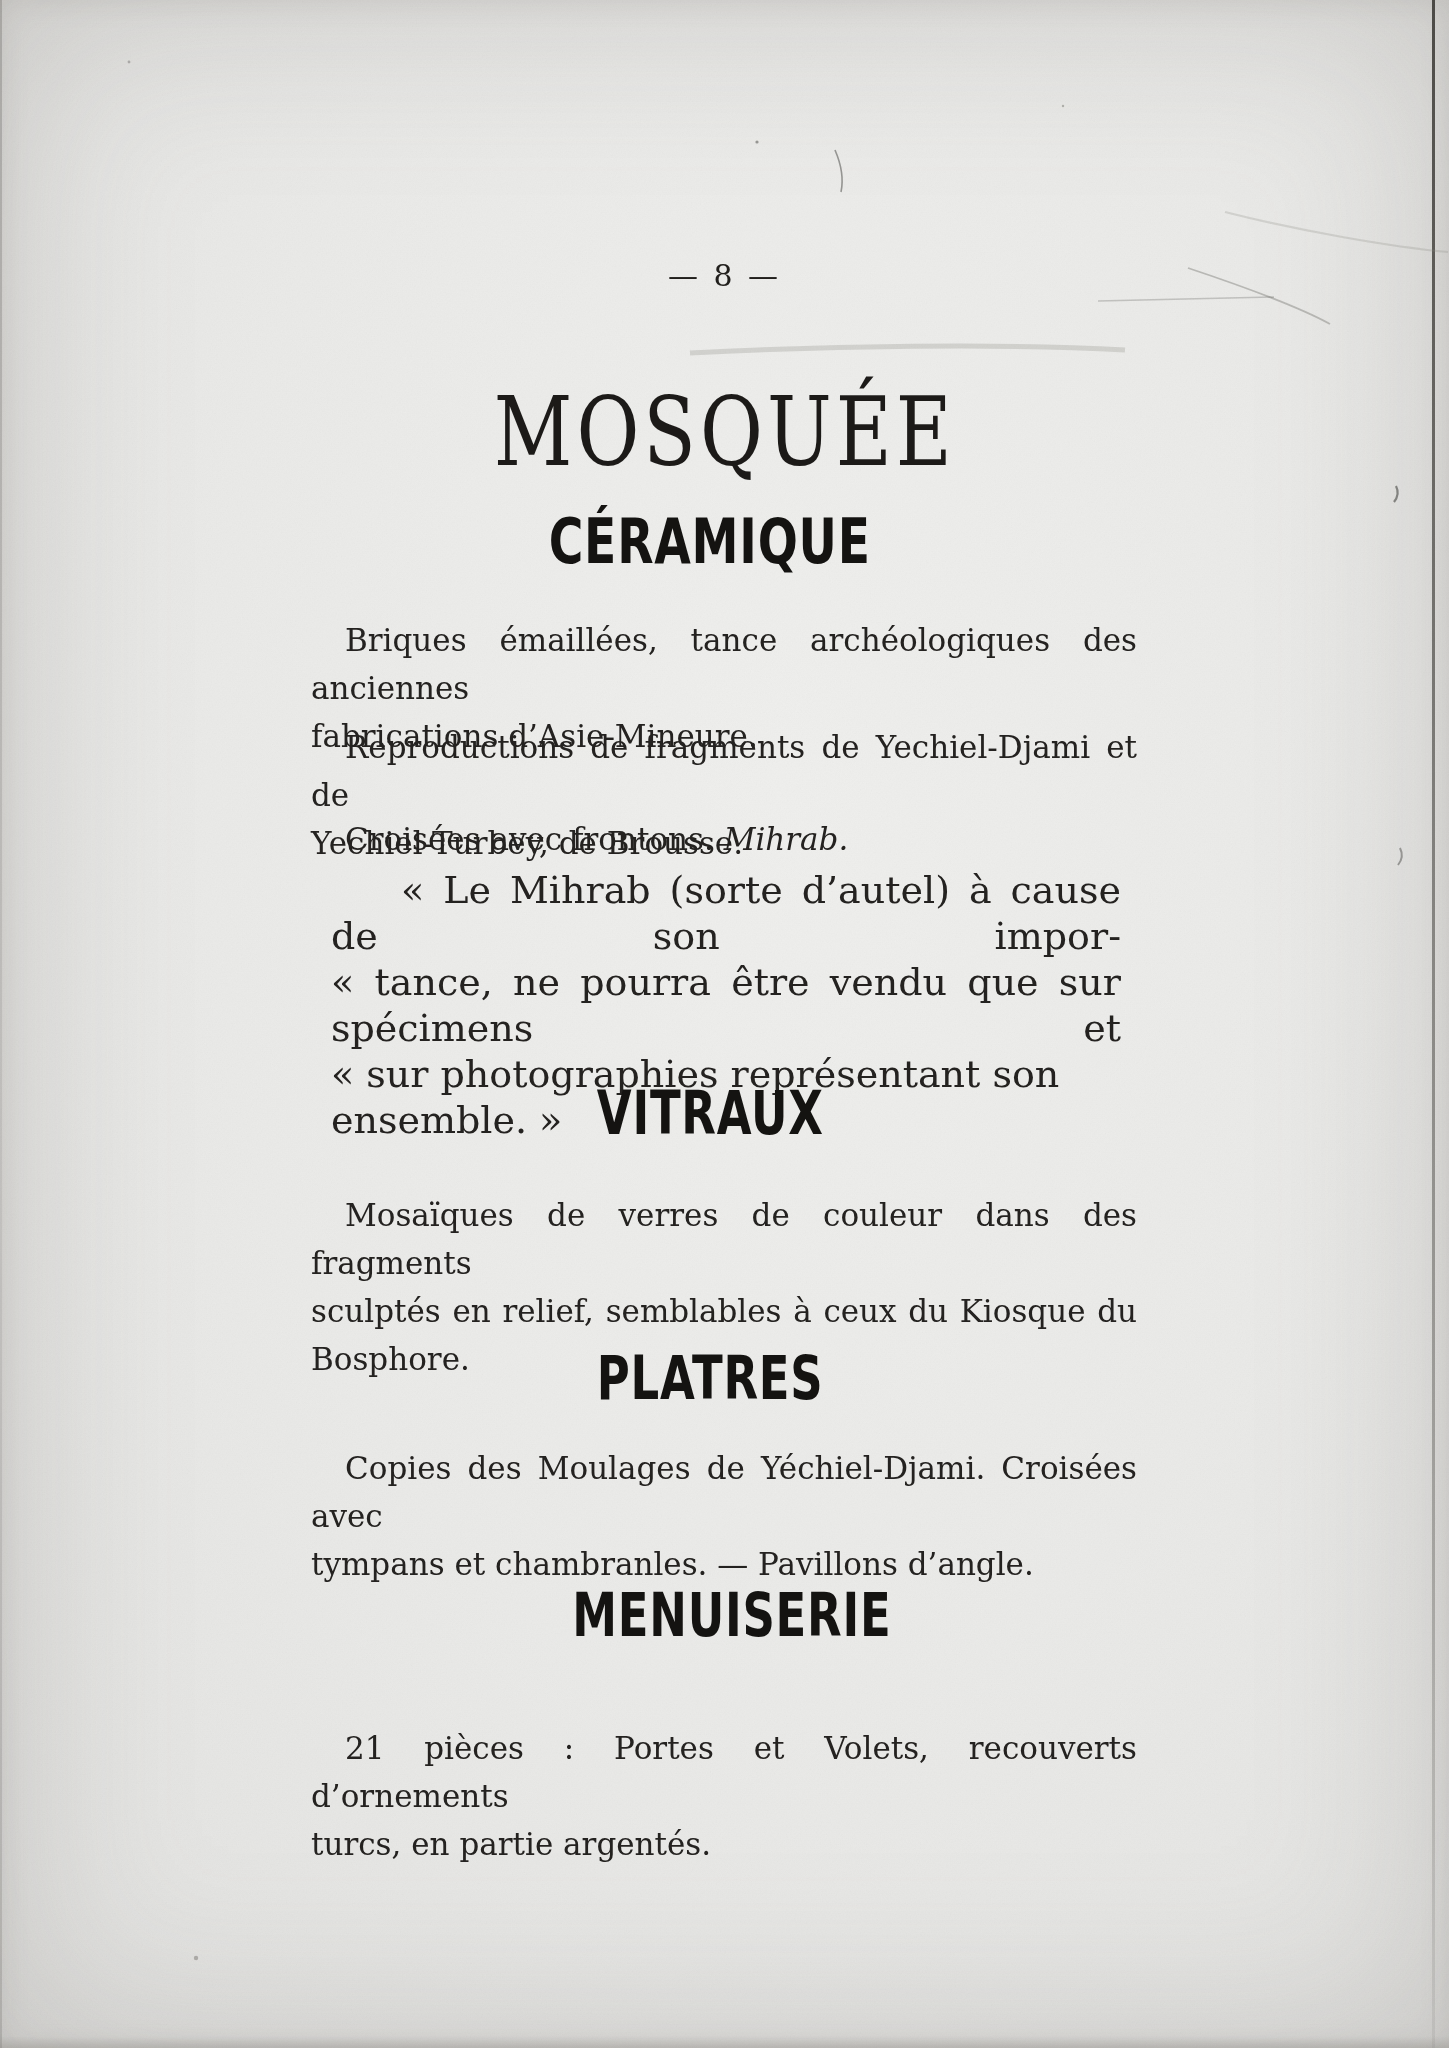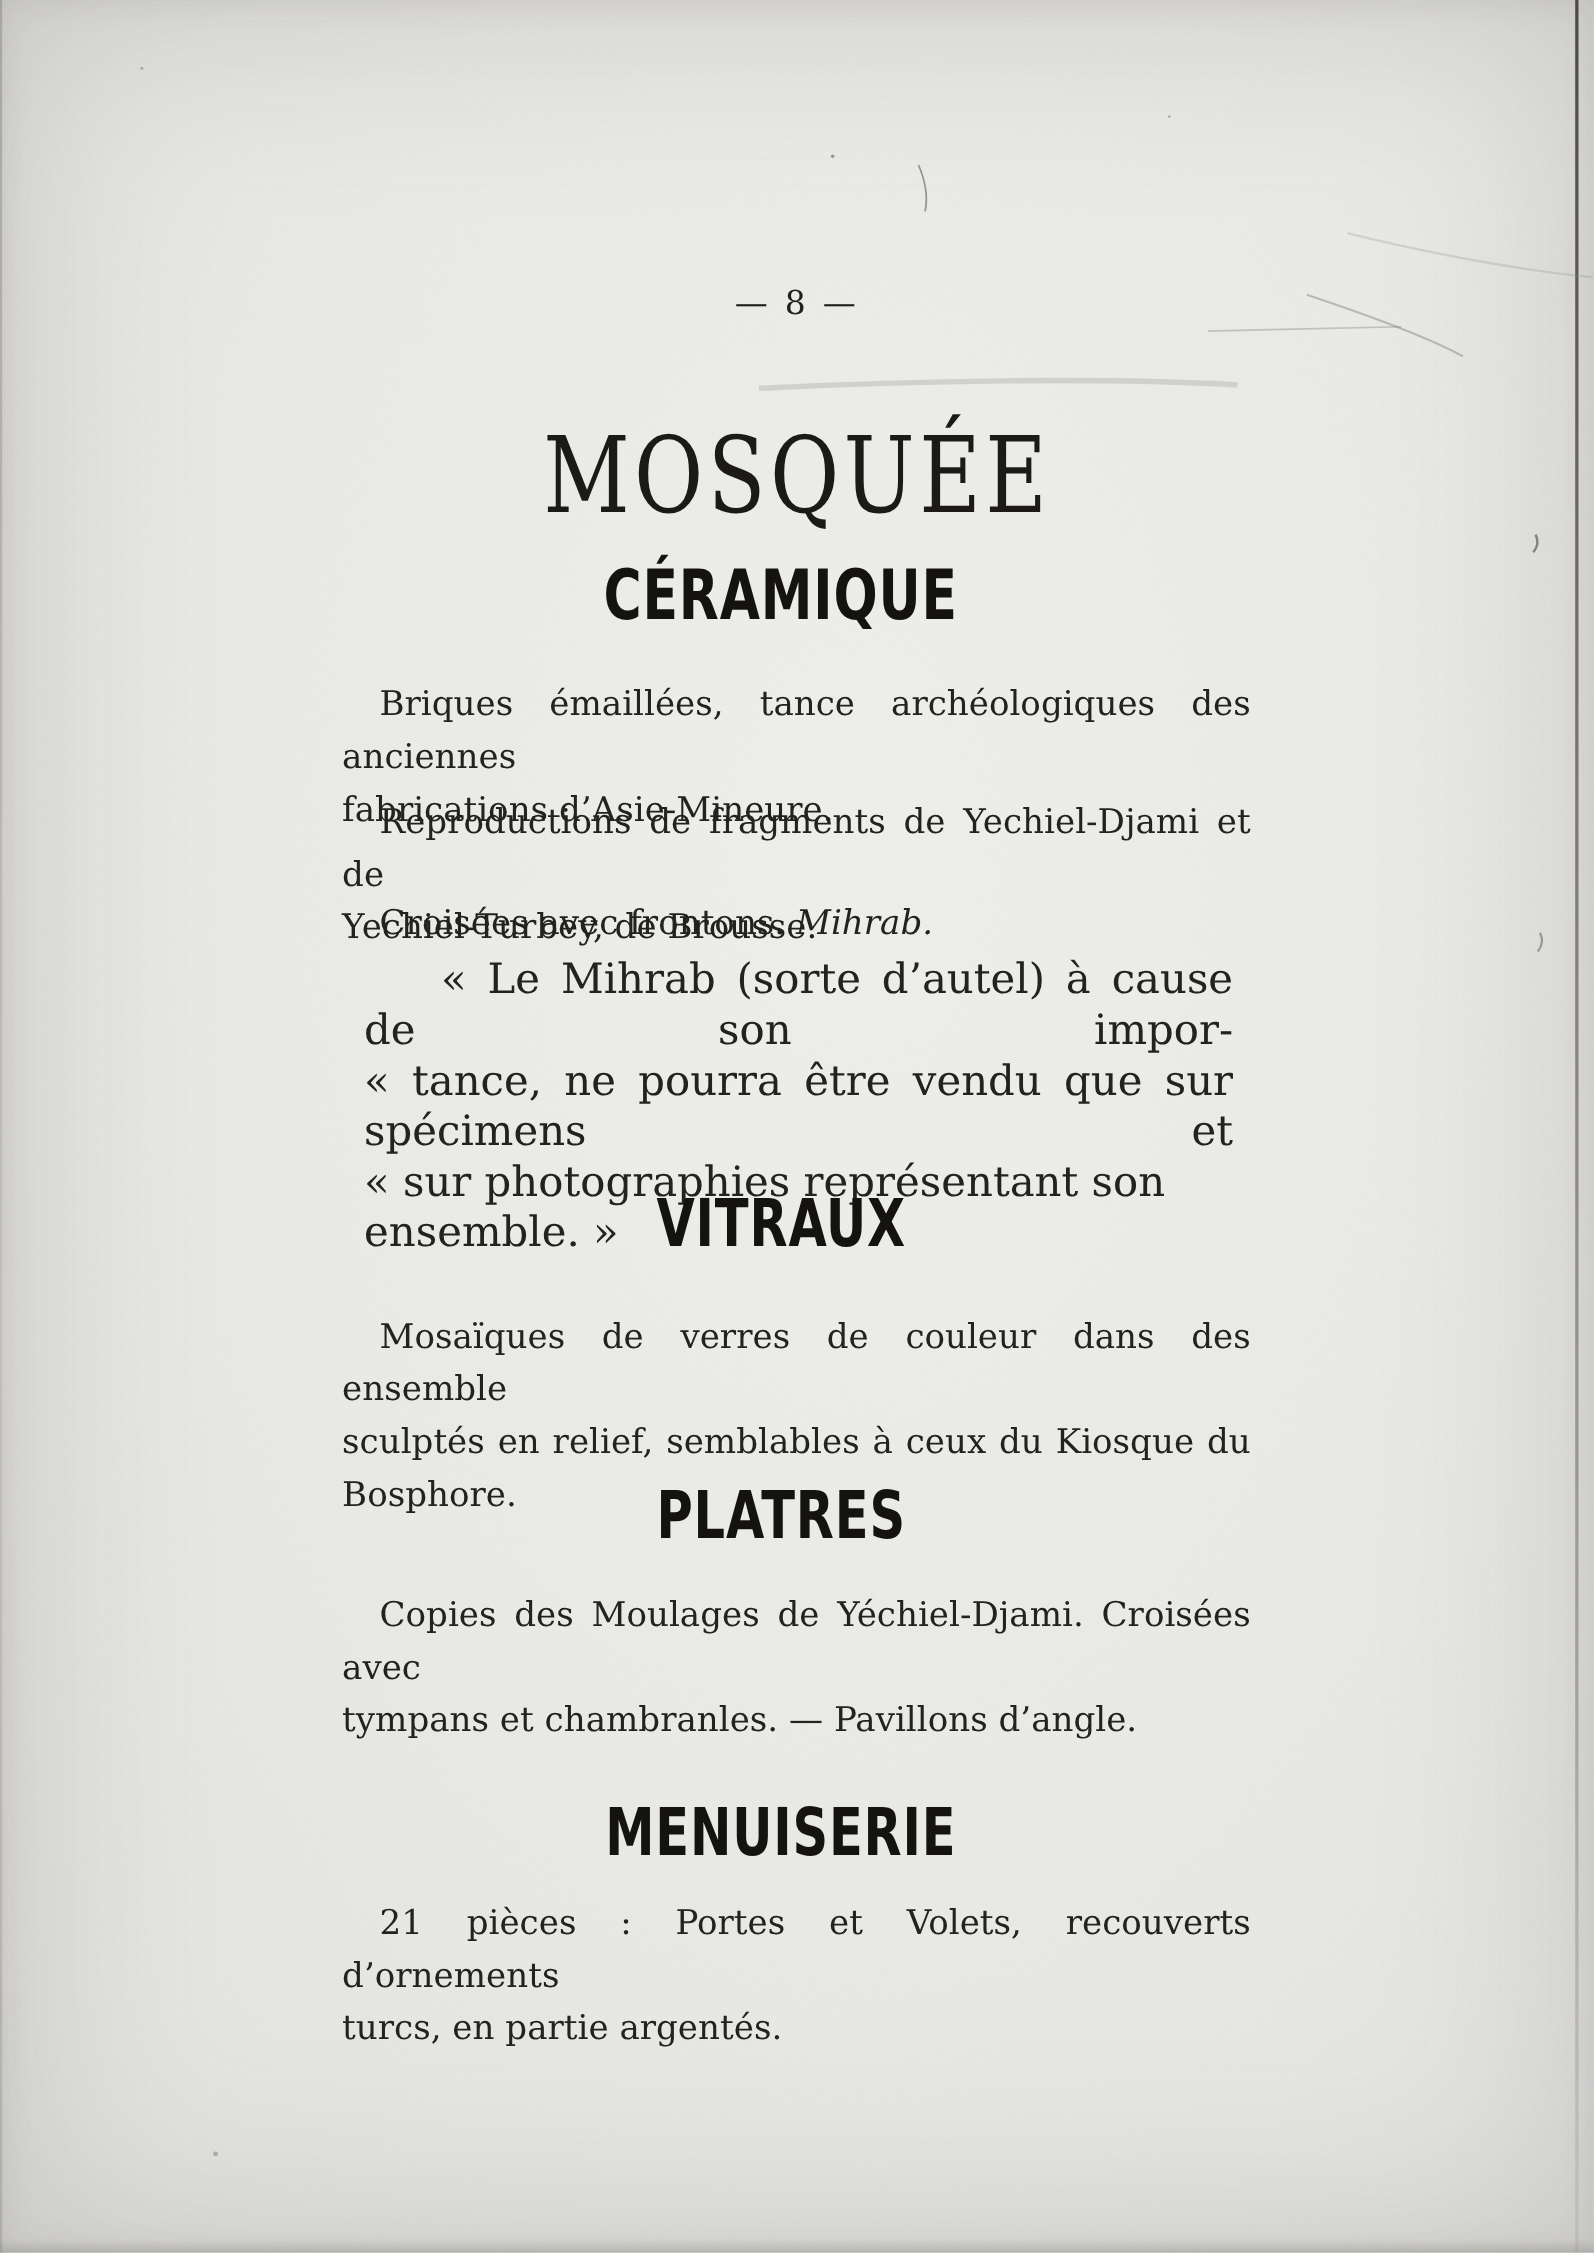--- a/index.html
+++ b/index.html
@@ -34,21 +34,21 @@
     position:absolute;left:0;width:1420px;margin:0;
     text-align:center;font-family:"DejaVu Sans", sans-serif;font-weight:bold;
   }
   .heading > span{
     display:inline-block;color:#141311;letter-spacing:1px;
     transform:scaleX(0.75);transform-origin:center;
   }
   .h-ceramique{top:505px;}  .h-ceramique > span{font-size:63px;}
   .h-vitraux{top:1078px;}   .h-vitraux > span{font-size:60px;}
   .h-platres{top:1343px;}   .h-platres > span{font-size:60px;}
-  .h-menuiserie{top:1631px;}.h-menuiserie > span{font-size:60px;}
+  .h-menuiserie{top:1580px;padding-left:22px;}.h-menuiserie > span{font-size:60px;}
   
   .para{
     position:absolute;left:311px;width:826px;
     font-size:31px;line-height:48px;color:#242220;
   }
   .line{min-height:48px;}
   .indent{text-indent:34px;}
   .just{text-align:justify;text-align-last:justify;-moz-text-align-last:justify;}
   .it{font-style:italic;}
   .p-ceramique-1{top:616px;}
@@ -103,21 +103,21 @@
 
   <div class="para p-quote soft ink">
     <div class="line qindent just">« Le Mihrab (sorte d’autel) à cause de son impor-</div>
     <div class="line just">« tance, ne pourra être vendu que sur spécimens et</div>
     <div class="line">« sur photographies représentant son ensemble. »</div>
   </div>
 
   <h2 class="heading h-vitraux soft"><span>VITRAUX</span></h2>
 
   <div class="para p-vitraux soft ink">
-    <div class="line indent just">Mosaïques de verres de couleur dans des ensemble</div>
+    <div class="line indent just">Mosaïques de verres de couleur dans des fragments</div>
     <div class="line just">sculptés en relief, semblables à ceux du Kiosque du</div>
     <div class="line">Bosphore.</div>
   </div>
 
   <h2 class="heading h-platres soft"><span>PLATRES</span></h2>
 
   <div class="para p-platres soft ink">
     <div class="line indent just">Copies des Moulages de Yéchiel-Djami. Croisées avec</div>
     <div class="line">tympans et chambranles. — Pavillons d’angle.</div>
   </div>

